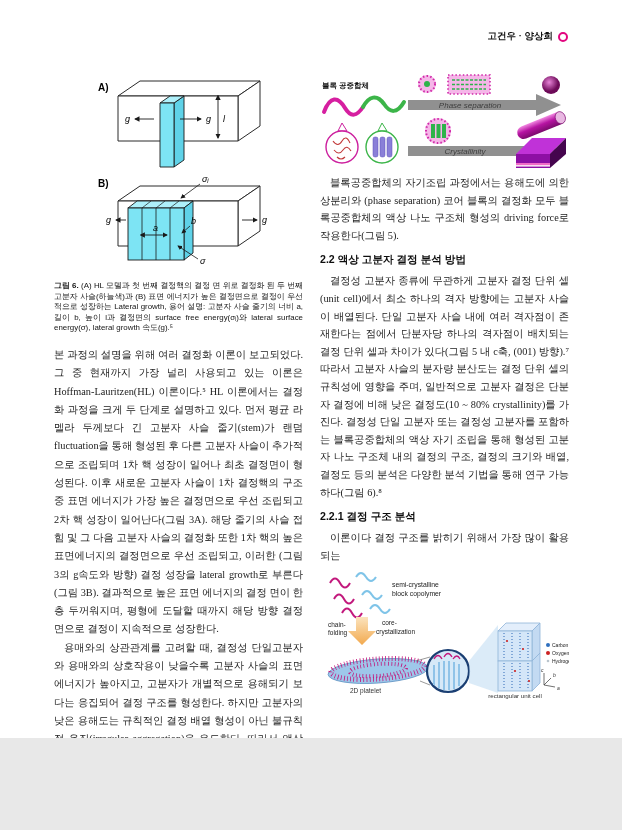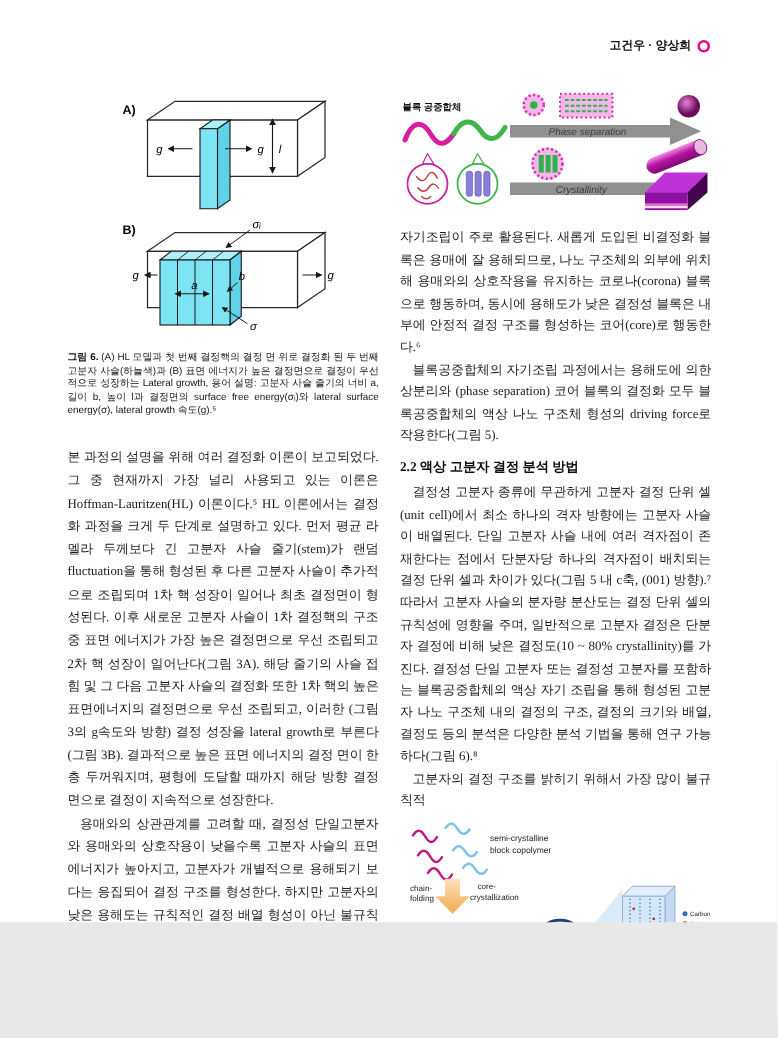--- a/index.html
+++ b/index.html
@@ -9,25 +9,25 @@
         font-family:"Liberation Sans",sans-serif;font-weight:700;font-size:9.5px;color:#111;}
   .author-icon{width:6px;height:6px;border:2.5px solid #e2067f;border-radius:50%;background:#fff;}
   .col{position:absolute;width:249px;}
   .col-left{left:54px;top:74px;}
   .col-right{left:320px;top:74px;}
   .figure{display:block;}
   .fig-caption{font-family:"Liberation Sans",sans-serif;font-size:7.9px;line-height:10.6px;
         text-align:justify;color:#141414;margin-top:5px;}
   .fig-caption .cap-label{font-weight:700;}
   p.body{font-size:10.3px;line-height:18.3px;text-align:justify;margin:0;}
-  .col-left p.body{margin-top:24px;}
+  .col-left p.body{margin-top:12px;}
   .col-right p.body{line-height:17.6px;margin-top:8px;}
   p.cont{margin-top:8px;}
   p.indent{text-indent:10px;margin-top:0 !important;}
-  h3.sec{font-family:Liberation Serif, serif;font-size:10.6px;font-weight:700;
+  h3.sec{font-family:Liberation Sans, sans-serif;font-size:10.6px;font-weight:700;
         margin:9px 0 5px 0;color:#0e0e0e;}
   .footer{position:absolute;top:786px;right:54px;display:flex;align-items:center;
         font-family:"Liberation Sans",sans-serif;color:#111;}
   .footer-journal{font-size:8.8px;}
   .footer-divider{width:1.5px;height:17px;background:#111;margin:0 9px;}
   .footer-page{font-size:11.5px;font-weight:700;}
   svg text{font-family:"Liberation Sans",sans-serif;}
   .svg-ital{font-style:italic;}
 </style>
 </head>
@@ -181,27 +181,27 @@
         <polygon points="196,80 212,64 246,64 230,80" fill="#c032d8"></polygon>
         <polygon points="230,80 246,64 246,80 230,94" fill="#45054e"></polygon>
         <rect x="196" y="80" width="34" height="9" fill="#8d0fa5"></rect>
         <rect x="196" y="89" width="34" height="2" fill="#f06bc8"></rect>
         <rect x="196" y="91" width="34" height="1.6" fill="#fbdcf0"></rect>
         <rect x="196" y="92.6" width="34" height="1.4" fill="#8d0fa5"></rect>
       </g>
     </svg>
 
 
-    <p class="body cont">자기조립이 주로 활용된다. 새롭게 도입된 비결정화 블록은 용매에 잘 용해되므로, 나노 구조체의 외부에 위치해 용매와의 상호작용을 유지하는 코로나(corona) 블록으로 행동하며, 동시에 용해도가 낮은 결정성 블록은 내부에 안정적 결정 구조를 형성하는 코어(core)로 행동한다.⁶</p>
     <p class="body indent">블록공중합체의 자기조립 과정에서는 용해도에 의한 상분리와 (phase separation) 코어 블록의 결정화 모두 블록공중합체의 액상 나노 구조체 형성의 driving force로 작용한다(그림 5).</p>
 
     <h3 class="sec">2.2 액상 고분자 결정 분석 방법</h3>
     <p class="body indent">결정성 고분자 종류에 무관하게 고분자 결정 단위 셀 (unit cell)에서 최소 하나의 격자 방향에는 고분자 사슬이 배열된다. 단일 고분자 사슬 내에 여러 격자점이 존재한다는 점에서 단분자당 하나의 격자점이 배치되는 결정 단위 셀과 차이가 있다(그림 5 내 c축, (001) 방향).⁷ 따라서 고분자 사슬의 분자량 분산도는 결정 단위 셀의 규칙성에 영향을 주며, 일반적으로 고분자 결정은 단분자 결정에 비해 낮은 결정도(10 ~ 80% crystallinity)를 가진다. 결정성 단일 고분자 또는 결정성 고분자를 포함하는 블록공중합체의 액상 자기 조립을 통해 형성된 고분자 나노 구조체 내의 결정의 구조, 결정의 크기와 배열, 결정도 등의 분석은 다양한 분석 기법을 통해 연구 가능하다(그림 6).⁸</p>
 
-    <p class="body indent">고분자의 결정 구조를 밝히기 위해서 가장 많이 불규칙적</p>
+    <h3 class="sec">2.2.1 결정 구조 분석</h3>
+    <p class="body indent">이론이다 결정 구조를 밝히기 위해서 가장 많이 활용되는</p>
 
     <svg class="figure" width="249" height="130" viewBox="0 0 249 130" style="margin-top:5px;">
       <defs>
         <linearGradient id="orG" x1="0" y1="0" x2="0" y2="1">
             <stop offset="0%" stop-color="#fbe3bd"></stop>
             <stop offset="100%" stop-color="#f2a94e"></stop>
           </linearGradient>
       </defs>
       <g>
         <path d="M10,14 q5,-9 10,0 q5,9 10,0" fill="none" stroke="#c2187c" stroke-width="2"></path>

